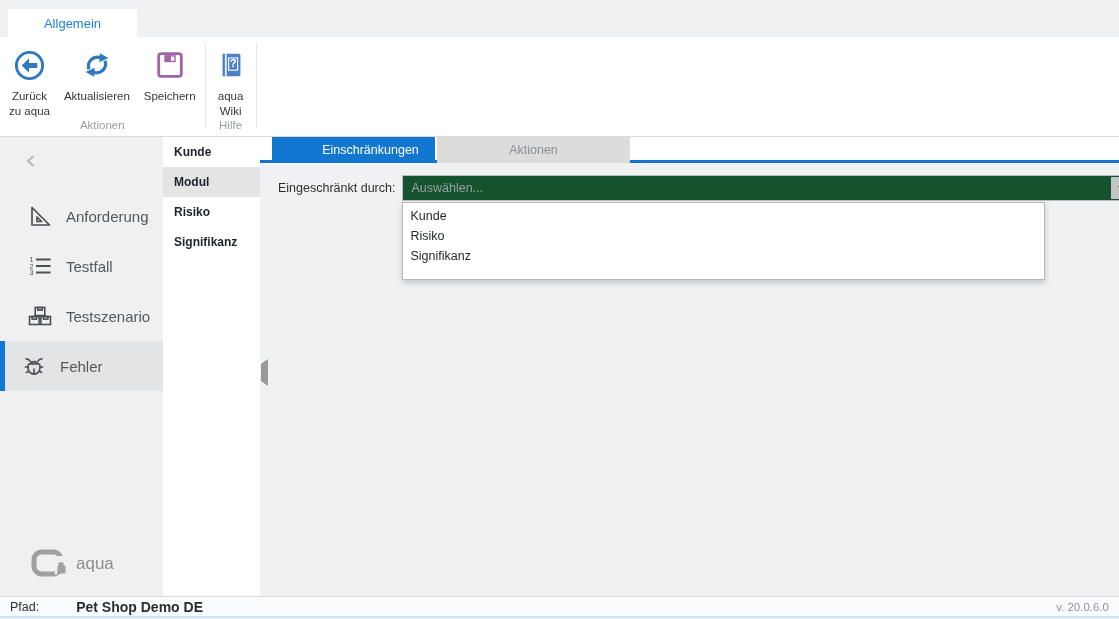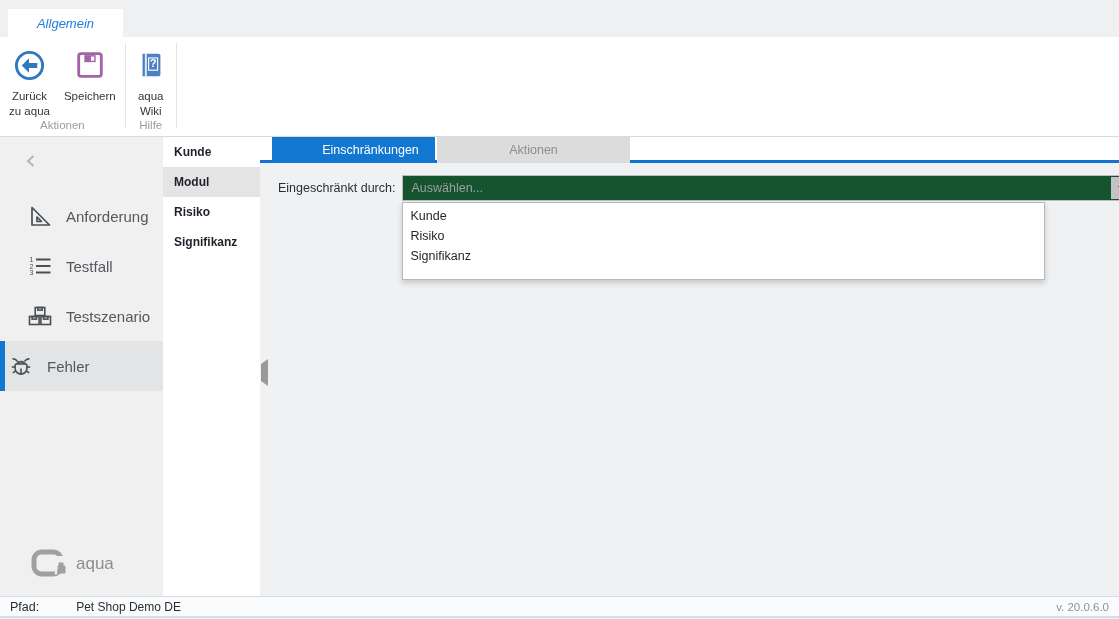--- a/index.html
+++ b/index.html
@@ -2,22 +2,22 @@
 <html><head>
 <meta charset="utf-8">
 <style>
   * { margin:0; padding:0; box-sizing:border-box; }
   html,body { width:1119px; height:619px; overflow:hidden; }
   body { font-family:"Liberation Sans","DejaVu Sans",sans-serif; background:#f0f1f2; }
   .app { width:1119px; height:619px; display:flex; flex-direction:column; }
 
   
   .ribbon-tabs { height:37px; background:#eff0f2; display:flex; align-items:flex-end; }
-  .ribbon-tab { width:115px; height:28px; margin-left:8px; background:#ffffff; color:#2180d8;
-    font-size:13px; display:flex; align-items:center; justify-content:center; cursor:default;font-style:italic; }
+  .ribbon-tab { width:129px; height:28px; margin-left:8px; background:#ffffff; color:#2180d8;
+    font-size:13px; display:flex; align-items:center; justify-content:center; cursor:default; }
   .ribbon-body { height:100px; background:#ffffff; border-bottom:1px solid #d9dadb;
     display:flex; align-items:stretch; padding-left:2px; }
   .ribbon-group { display:flex; flex-direction:column; }
   .group-buttons { flex:1; display:flex; align-items:flex-start; padding-top:6px; }
   .ribbon-btn { display:flex; flex-direction:column; align-items:center; padding:2px 7px 0 7px; }
   .ribbon-btn .icon-wrap { height:40px; display:flex; align-items:center; justify-content:center; }
   .ribbon-btn .btn-label { font-size:11.5px; color:#333639; text-align:center; line-height:1.32;
     white-space:pre-line; margin-top:4px; }
   .group-label { text-align:center; color:#9a9da0; font-size:11.5px; padding-bottom:6px; }
   .ribbon-sep { width:1px; background:#e3e4e5; margin:6px 2px 8px 2px; }
@@ -25,21 +25,21 @@
   
   .main-row { height:459px; display:flex; }
 
   
   .sidebar { width:163px; background:#f0f0f1; position:relative; flex-shrink:0; }
   .sidebar-collapse { margin:12px 0 0 23px; width:18px; height:24px; display:flex; align-items:center; }
   .nav-items { margin-top:18px; }
   .nav-item { height:50px; display:flex; align-items:center; padding-left:27px; cursor:default; }
   .nav-item .nav-icon { width:26px; height:26px; margin-right:13px; flex-shrink:0; }
   .nav-item .nav-label { font-size:15px; color:#53585d; }
-  .nav-item.selected { background:#e3e4e5; border-left:5px solid #1177d1; padding-left:3px; }
+  .nav-item.selected { background:#e3e4e5; border-left:5px solid #1177d1; padding-left:16px; }
   .aqua-logo { position:absolute; bottom:18px; left:31px; display:flex; align-items:center; }
   .aqua-logo .logo-text { font-size:17px; color:#8d8d8d; margin-left:8px; }
 
   
   .subnav { width:97px; background:#ffffff; flex-shrink:0; }
   .subnav-item { height:30px; display:flex; align-items:center; padding-left:11px;
     font-size:12px; font-weight:bold; color:#1d2228; cursor:default; }
   .subnav-item.selected { background:#e4e4e5; }
 
   
@@ -67,21 +67,21 @@
   .dropdown-item { height:20px; display:flex; align-items:center; padding-left:7px;
     font-size:12.5px; color:#26292c; cursor:default; }
   .content-collapse { position:absolute; left:1px; top:227px; width:8px; height:12px; cursor:default; }
   .tri-left { width:0; height:0; border-top:5px solid transparent; border-bottom:5px solid transparent;
     border-right:7px solid #9a9a9a; }
 
   
   .statusbar { height:22px; background:#fafbfc; border-top:1px solid #dadbdc; border-bottom:2px solid #cfe0f0;
     display:flex; align-items:center; padding:0 10px;gap:29px; }
   .status-path-label { font-size:12.5px; color:#2b2e31; }
-  .status-path-value { font-size:12px; color:#2b2e31; margin-left:8px; }
+  .status-path-value { font-size:14px; color:#2b2e31; margin-left:8px;font-weight:bold; }
   .status-version { margin-left:auto; font-size:11.5px; color:#8b93a3; }
 </style>
 </head>
 <body>
 
 <div class="app">
 
   <div class="ribbon-tabs">
     <div class="ribbon-tab">Allgemein</div>
   </div>
@@ -91,20 +91,31 @@
       <div class="group-buttons">
         <div class="ribbon-btn">
           <span class="icon-wrap">
             <svg width="33" height="33" viewBox="0 0 34 34">
               <circle cx="17" cy="17" r="13.5" fill="none" stroke="#2e79c0" stroke-width="3"></circle>
               <path d="M16.5 9.5 L9 17 L16.5 24.5 V19.6 H25 V14.4 H16.5 Z" fill="#2e79c0"></path>
             </svg>
           </span>
           <span class="btn-label">Zurück
 zu aqua</span>
+        </div>
+        <div class="ribbon-btn">
+          <span class="icon-wrap">
+            <svg width="32" height="32" viewBox="0 0 34 34" fill="none">
+              <path d="M8.5 21.5 A9.5 9.5 0 0 1 23 10.5" stroke="#2e79c0" stroke-width="3.6"></path>
+              <path d="M20 4.5 L29 9.5 L19.5 14 Z" fill="#2e79c0"></path>
+              <path d="M25.5 12.5 A9.5 9.5 0 0 1 11 23.5" stroke="#2e79c0" stroke-width="3.6"></path>
+              <path d="M14 29.5 L5 24.5 L14.5 20 Z" fill="#2e79c0"></path>
+            </svg>
+          </span>
+          <span class="btn-label">Aktualisieren</span>
         </div>
         <div class="ribbon-btn">
           <span class="icon-wrap">
             <svg width="32" height="32" viewBox="0 0 34 34">
               <rect x="5" y="5" width="24" height="24" rx="2.5" fill="none" stroke="#a263a8" stroke-width="3"></rect>
               <rect x="11" y="6.5" width="12" height="7.5" fill="#a263a8"></rect>
               <rect x="18" y="8" width="3.5" height="4.5" fill="#ffffff"></rect>
             </svg>
           </span>
           <span class="btn-label">Speichern</span>

